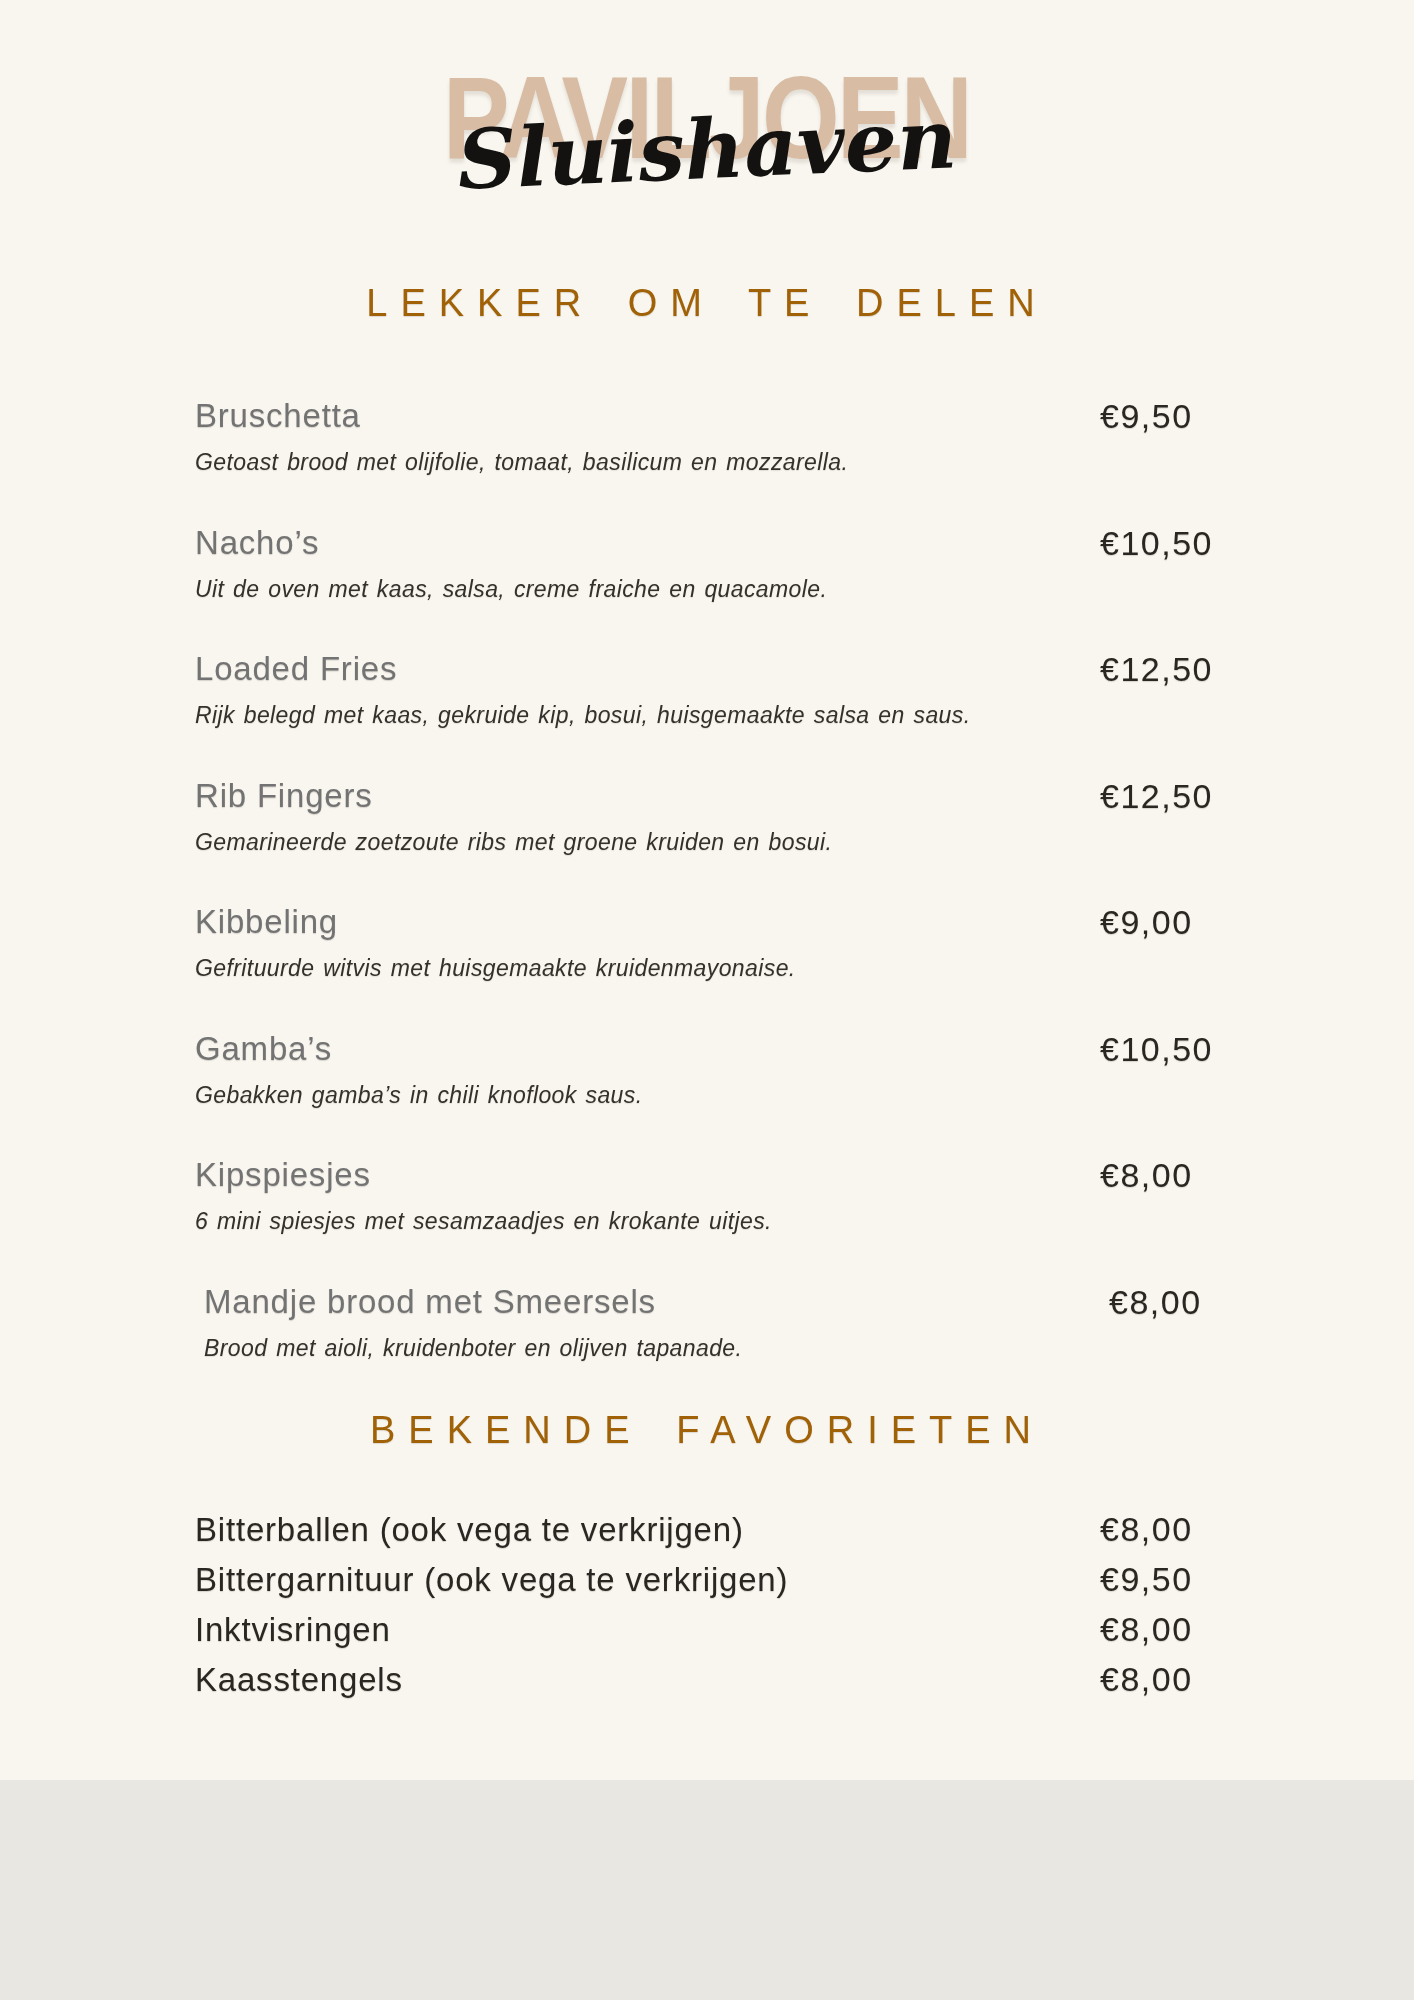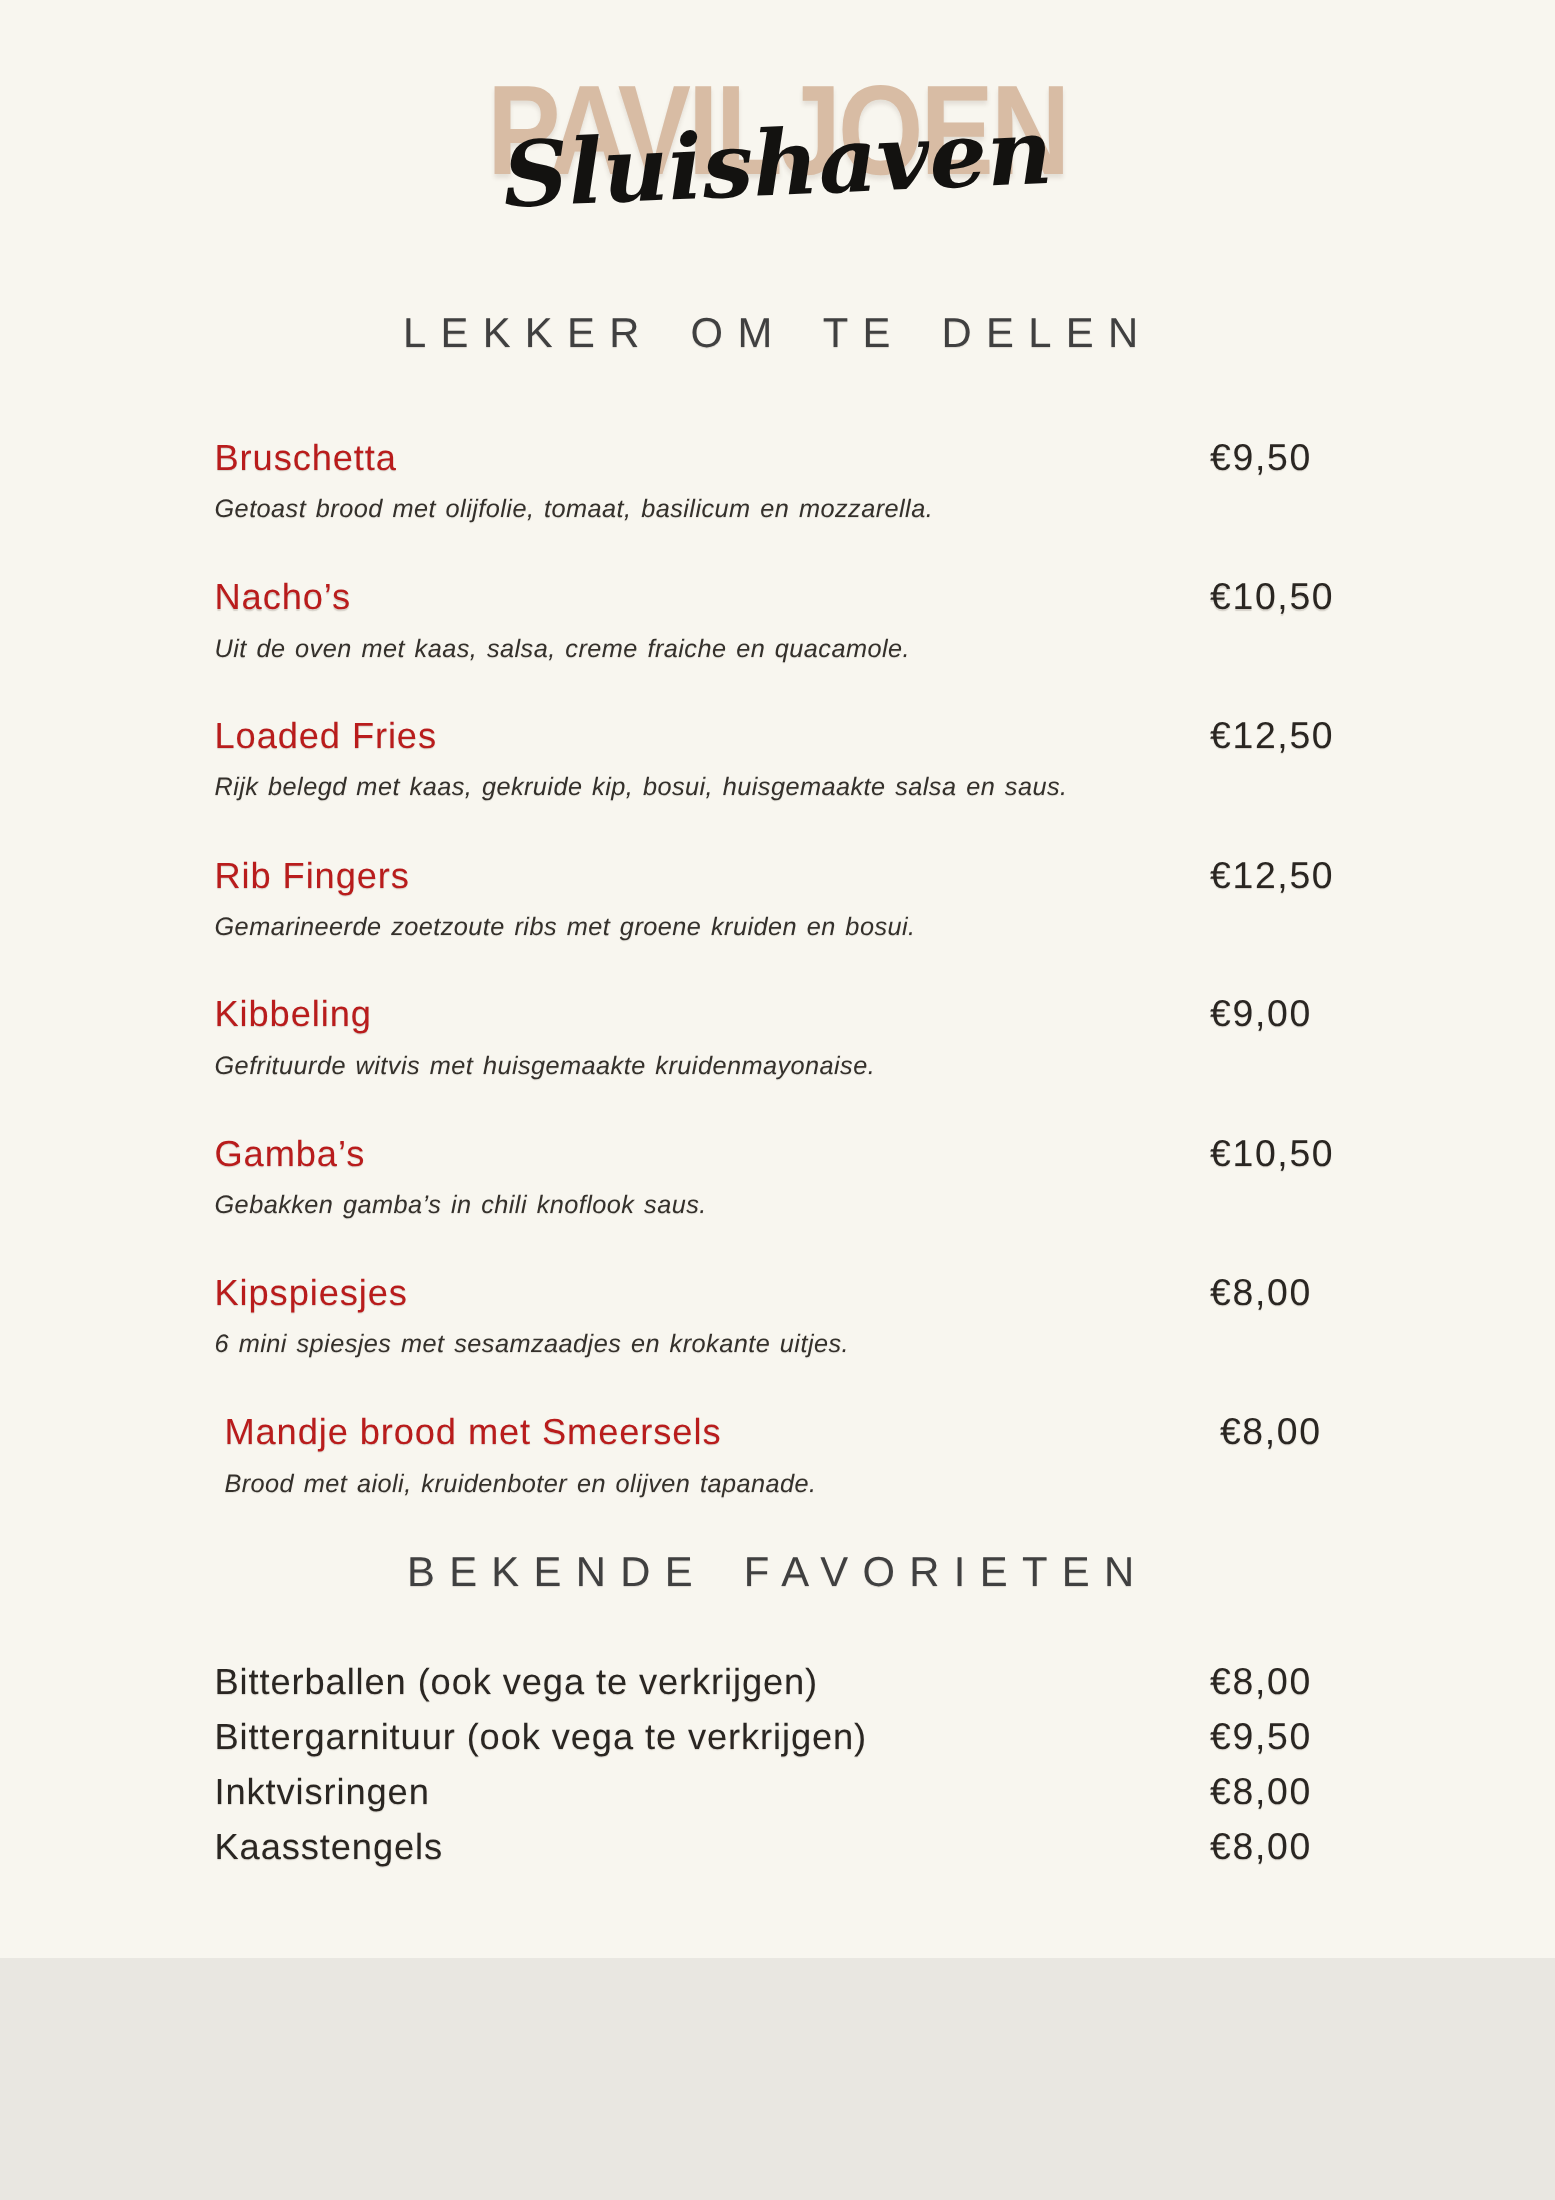--- a/index.html
+++ b/index.html
@@ -48,21 +48,21 @@
     line-height: 1.1;
   }
 
   
   .section-heading {
     text-align: center;
     font-size: 38px;
     font-weight: 400;
     letter-spacing: 13px;
     word-spacing: 10px;
-    color: #404040;
+    color: #a16207;
     text-shadow: 0 1px 1px rgba(60, 50, 40, 0.15);
   }
   .heading-share   { margin-top: 88px; }
   .heading-favorites { }
 
   
   .items {
     margin: 72px 195px 0 195px;
   }
   .item {
@@ -72,21 +72,21 @@
   }
   .item-main {
     width: 905px;
     flex: none;
   }
   .item-main.indented { padding-left: 9px; }
   .item-name {
     font-size: 33px;
     font-weight: 400;
     letter-spacing: 0.8px;
-    color: #b91c1c;
+    color: #737373;
     text-shadow: 0 1px 1px rgba(60, 50, 40, 0.18);
     line-height: 1.15;
   }
   .item-desc {
     margin-top: 14px;
     font-size: 23px;
     font-style: italic;
     letter-spacing: 0.4px;
     word-spacing: 2px;
     color: #34302B;

